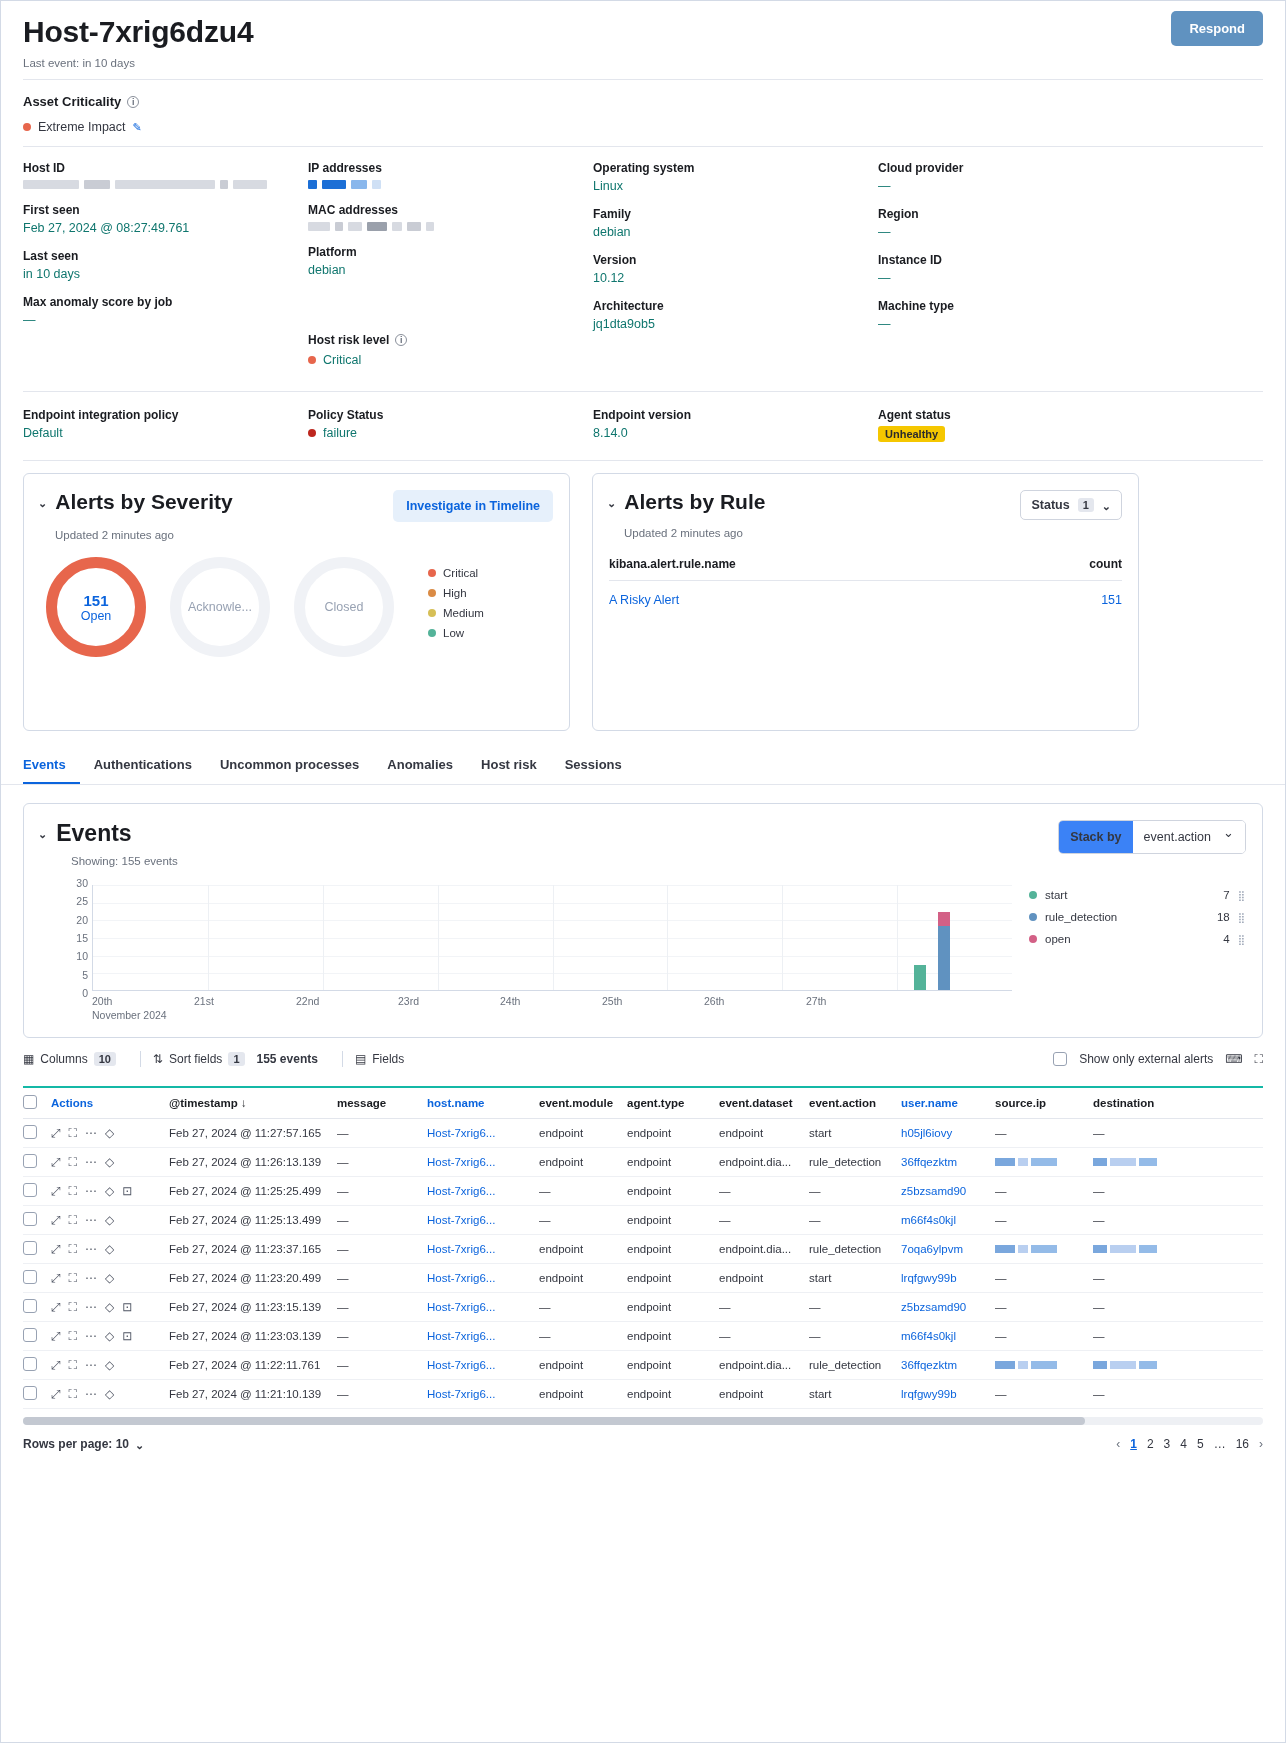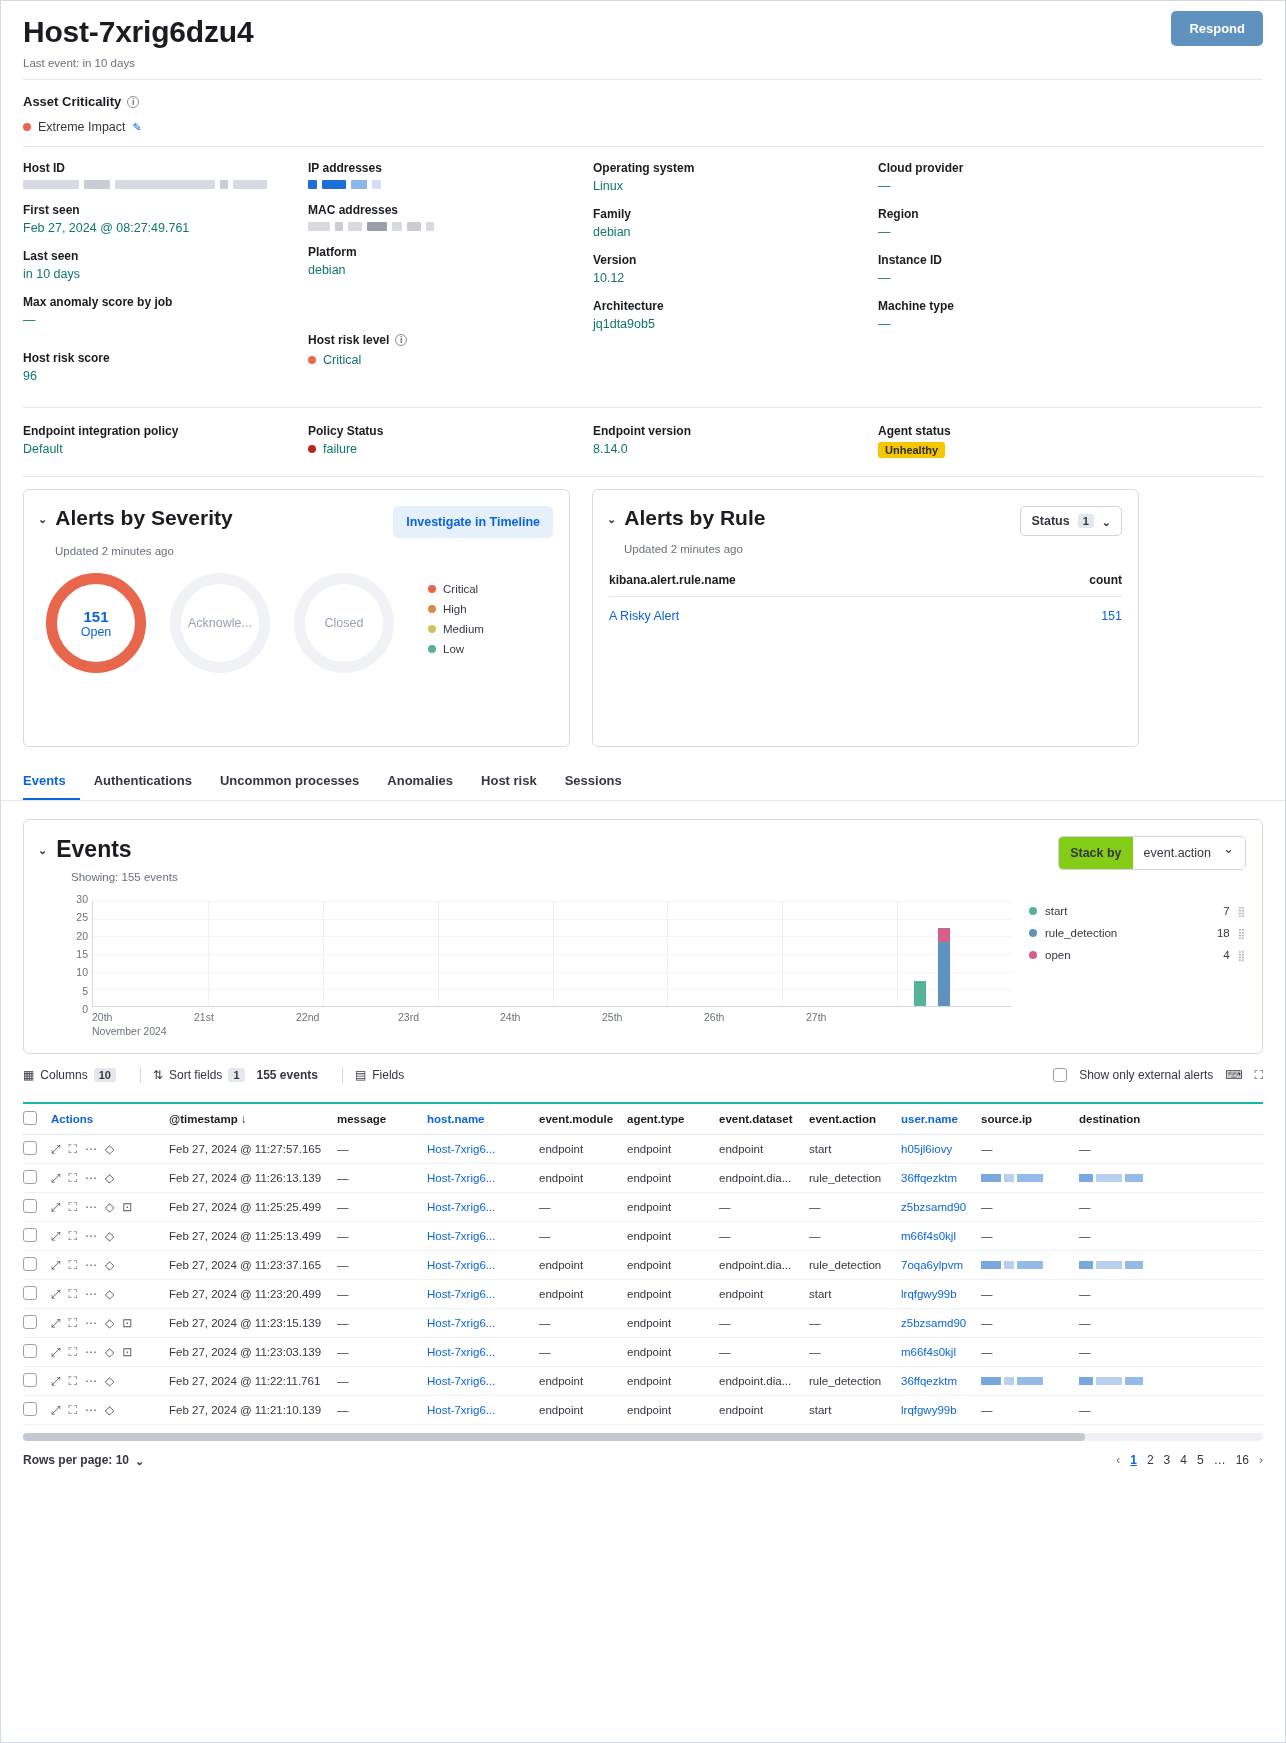--- a/index.html
+++ b/index.html
@@ -263,21 +263,21 @@
   .events-title {
     font-size: 23px; font-weight:700; color:#1a1c21;
     display:flex; align-items:center; gap:9px;
   }
   .showing { font-size: 11.5px; color:#6a717d; padding: 8px 0 0 33px; }
   .stackby {
     display:flex; align-items:stretch;
     border:1px solid #cfd4de; border-radius:5px; overflow:hidden;
     font-size: 12.5px;
   }
-  .stackby .lbl { background:#84cc16; padding: 9px 11px; font-weight:700; color:#343741;}
+  .stackby .lbl { background:#3b82f6; padding: 9px 11px; font-weight:700; color:#343741;}
   .stackby .val { padding: 9px 34px 9px 11px; color:#343741; position:relative; background:#fff;}
   .stackby .val::after{
     content:"⌄"; position:absolute; right:11px; top:4px; color:#343741; font-size:13px;
   }
 
   
   .chart-wrap { position:relative; padding: 16px 16px 0 16px; height: 150px;}
   .y-axis { position:absolute; left: 40px; top: 16px; width: 24px; height:110px;}
   .y-axis div { position:absolute; right:0; font-size:10.5px; color:#6a717d; transform:translateY(-50%);}
   .plot {
@@ -324,21 +324,21 @@
   }
   .c-chk { width: 28px; flex: none; }
   .c-act { width: 118px; flex:none; display:flex; align-items:center; gap:8px; color:#0b64dd;}
   .c-ts { width: 168px; flex:none; }
   .c-msg { width: 90px; flex:none; }
   .c-host { width: 112px; flex:none; color:#0b64dd;}
   .c-mod { width: 88px; flex:none;}
   .c-agent { width: 92px; flex:none;}
   .c-ds { width: 90px; flex:none;}
   .c-act2 { width: 92px; flex:none;}
-  .c-user { width: 80px; flex:none; color:#0b64dd;}
+  .c-user { width: 94px; flex:none; color:#0b64dd;}
   .c-src { width: 98px; flex:none;}
   .c-dst { width: 80px; flex:none;}
   .ic { color:#4f5563; font-size: 12px; }
   .redbar { display:inline-flex; gap:3px; align-items:center;}
   .scrollbar {
     margin: 6px 22px 0 22px; height: 8px; background:#eef0f4; border-radius:4px; position:relative;
   }
   .scrollbar .thumb { position:absolute; left:0; top:0; height:8px; width: 1062px; background:#c3c8d1; border-radius:4px;}
 
   
@@ -395,24 +395,20 @@
         <div class="flabel">First seen</div>
         <div class="fvalue">Feb 27, 2024 @ 08:27:49.761</div>
       </div>
       <div class="fld">
         <div class="flabel">Last seen</div>
         <div class="fvalue">in 10 days</div>
       </div>
       <div class="fld">
         <div class="flabel">Max anomaly score by job</div>
         <div class="fvalue">—</div>
-      </div>
-      <div class="fld" style="margin-top:24px">
-        <div class="flabel">Host risk score</div>
-        <div class="fvalue">96</div>
       </div>
     </div>
 
     <div class="fcol">
       <div class="fld">
         <div class="flabel">IP addresses</div>
         <div class="redact">
           <span class="sq" style="background:#1c6fd6"></span>
           <span class="rb" style="width:24px;background:#1c6fd6"></span>
           <span class="rb" style="width:16px;background:#89b7ec"></span>

